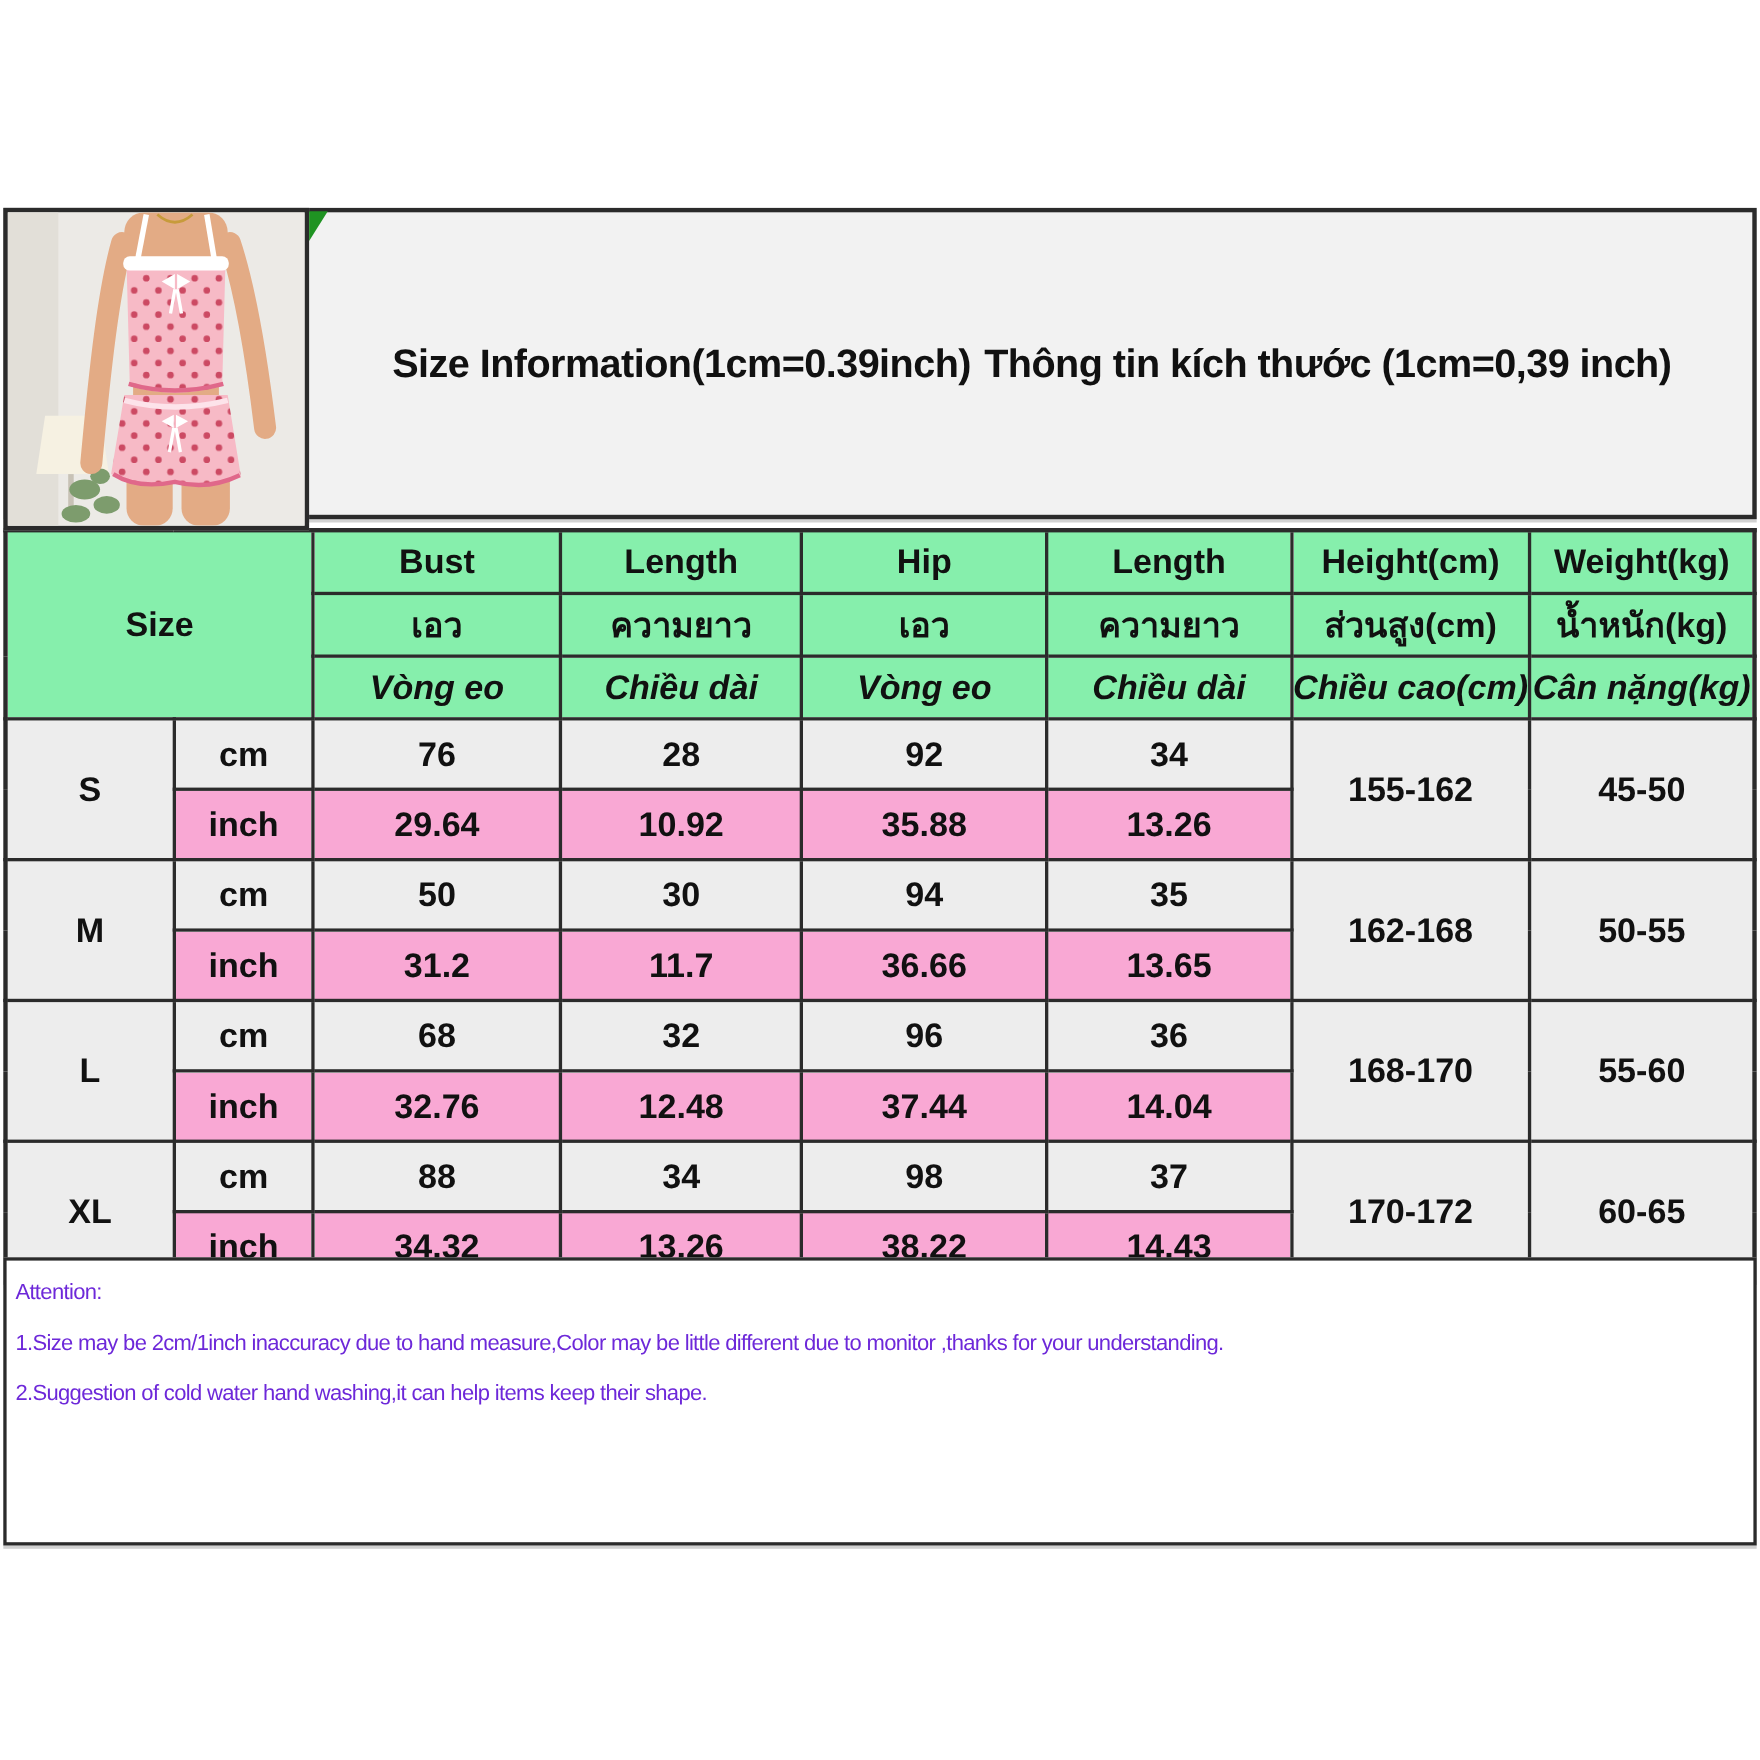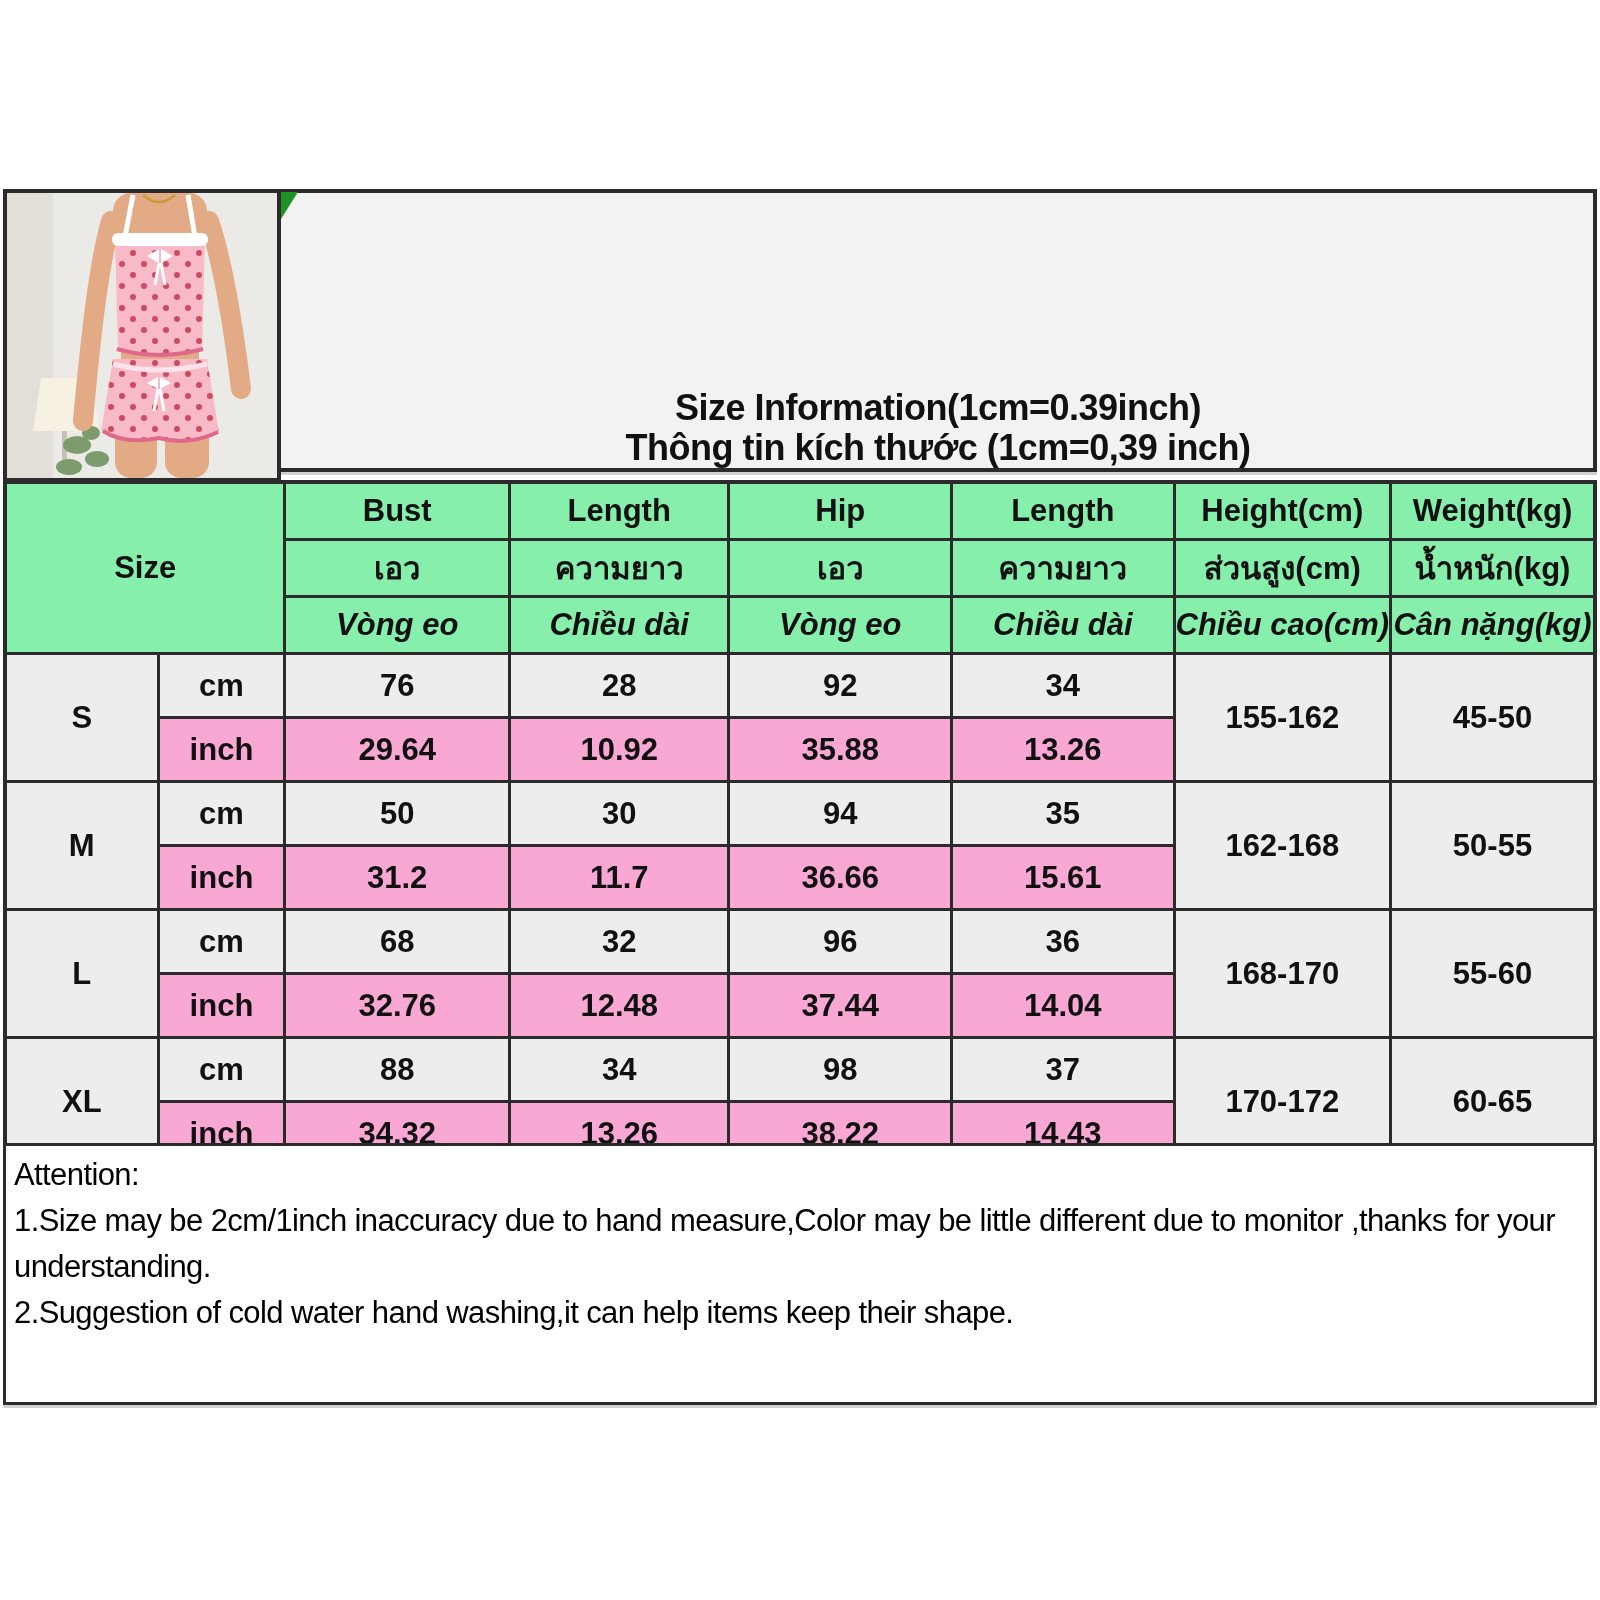--- a/index.html
+++ b/index.html
@@ -23,21 +23,22 @@
     box-sizing:border-box;border:4px solid #2b2b2b;border-right-width:4px;
     overflow:hidden;background:#eceae6;z-index:2;
   }
   .photo-wrap svg{display:block;}
   .green-corner{
     position:absolute;left:274px;top:-1px;width:0;height:0;z-index:3;
     border-top:27px solid #1f9322;border-right:17px solid transparent;
   }
   .title-area{
     position:absolute;left:276px;top:0;right:0;height:100%;
-    display:flex;flex-direction:column;justify-content:flex-end;align-items:center;
+    display:flex;justify-content:center;align-items:center;
+    gap:12px;
   }
   .title-line{font-weight:700;font-size:36px;line-height:40px;letter-spacing:-0.5px;}
   .title-line.th{font-size:34px;}
 
   
   table.size-table{
     position:absolute;left:3px;top:480px;width:1594px;
     border-collapse:collapse;table-layout:fixed;
     box-shadow:0 3px 0 rgba(0,0,0,.18);
   }
@@ -61,22 +62,22 @@
   td.num{font-weight:600;font-size:32px;}
 
   
   .attention-block{
     position:absolute;left:3px;top:1143px;width:1594px;height:262px;
     box-sizing:border-box;border:3px solid #2b2b2b;background:#ffffff;
     padding:6px 10px 0 8px;
     box-shadow:0 3px 0 rgba(0,0,0,.18);
   }
   .attention-block p{
-    margin:0;font-size:31px;line-height:46px;letter-spacing:-0.6px;
-    font-weight:400;color:#000000;
+    margin:0;font-size:20px;line-height:46px;letter-spacing:-0.6px;
+    font-weight:400;color:#6d28d9;
   }
 </style>
 </head>
 <body>
 
 <div class="top-block">
 
   <div class="photo-wrap">
     <svg width="270" height="285" viewBox="0 0 270 285" xmlns="http://www.w3.org/2000/svg">
       <defs>
@@ -209,21 +210,21 @@
     <td class="num">94</td>
     <td class="num">35</td>
     <td class="num range" rowspan="2">162-168</td>
     <td class="num range" rowspan="2">50-55</td>
   </tr>
   <tr class="drow inch-row">
     <td class="unit">inch</td>
     <td class="num">31.2</td>
     <td class="num">11.7</td>
     <td class="num">36.66</td>
-    <td class="num">15.61</td>
+    <td class="num">13.65</td>
   </tr>
 
   <tr class="drow cm-row">
     <td class="size-letter" rowspan="2">L</td>
     <td class="unit">cm</td>
     <td class="num">68</td>
     <td class="num">32</td>
     <td class="num">96</td>
     <td class="num">36</td>
     <td class="num range" rowspan="2">168-170</td>

